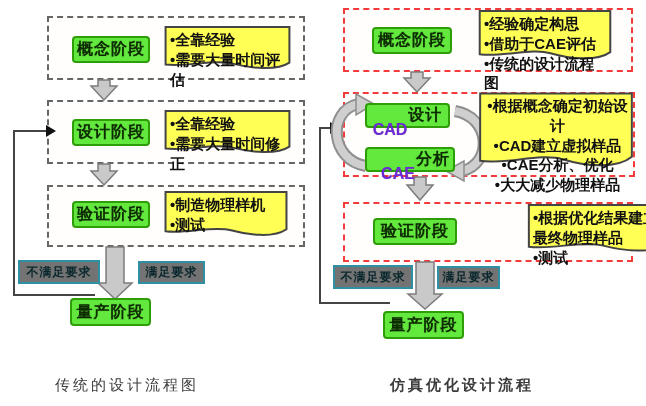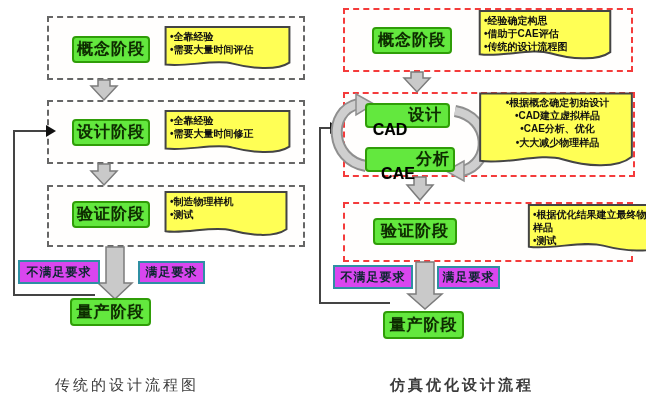--- a/index.html
+++ b/index.html
@@ -10,32 +10,32 @@
   .group{position:absolute;background:#fffefd;z-index:1;}
   .group.gray{border:2px dashed #666;}
   .group.red{border:2px dashed #f43b3b;}
   #arrow-layer{position:absolute;left:0;top:0;z-index:2;}
   .stage{
     position:absolute;z-index:3;display:flex;align-items:center;justify-content:center;
     background:#63e83e;border:2px solid #2f9d07;border-radius:4px;
     color:#0d2b00;font-weight:bold;font-size:16px;letter-spacing:1px;box-sizing:border-box;
     text-shadow:0 0 1px rgba(20,60,0,.35);
   }
-  .stage .en{color:#000000;margin-right:1px;letter-spacing:0;margin-top:28px;}
+  .stage .en{color:#6d28d9;margin-right:1px;letter-spacing:0;margin-top:28px;}
   .note{position:absolute;z-index:3;}
   .note svg{position:absolute;left:0;top:0;width:100%;height:100%;}
   .note .ntext{
     position:absolute;left:0;top:0;right:0;padding:4px 4px 2px 7px;
-    font-size:10px;font-weight:bold;color:#111;line-height:1.32;box-sizing:border-box;
+    font-size:15px;font-weight:bold;color:#111;line-height:1.32;box-sizing:border-box;
   }
   .bullet{display:block;}
   .bullet::before{content:"\2022 ";}
   .decision{
     position:absolute;z-index:3;display:flex;align-items:center;justify-content:center;
-    background:#d946ef;border:2px solid #2f8fa3;color:#07262b;
+    background:#737373;border:2px solid #2f8fa3;color:#07262b;
     font-size:12px;font-weight:bold;box-sizing:border-box;letter-spacing:1px;
   }
   .caption{
     position:absolute;z-index:3;font-family:"DejaVu Serif","Liberation Serif",serif;
     font-size:15px;color:#3c3c3c;letter-spacing:3px;text-align:left;white-space:nowrap;
   }
 </style>
 </head>
 <body>
 

